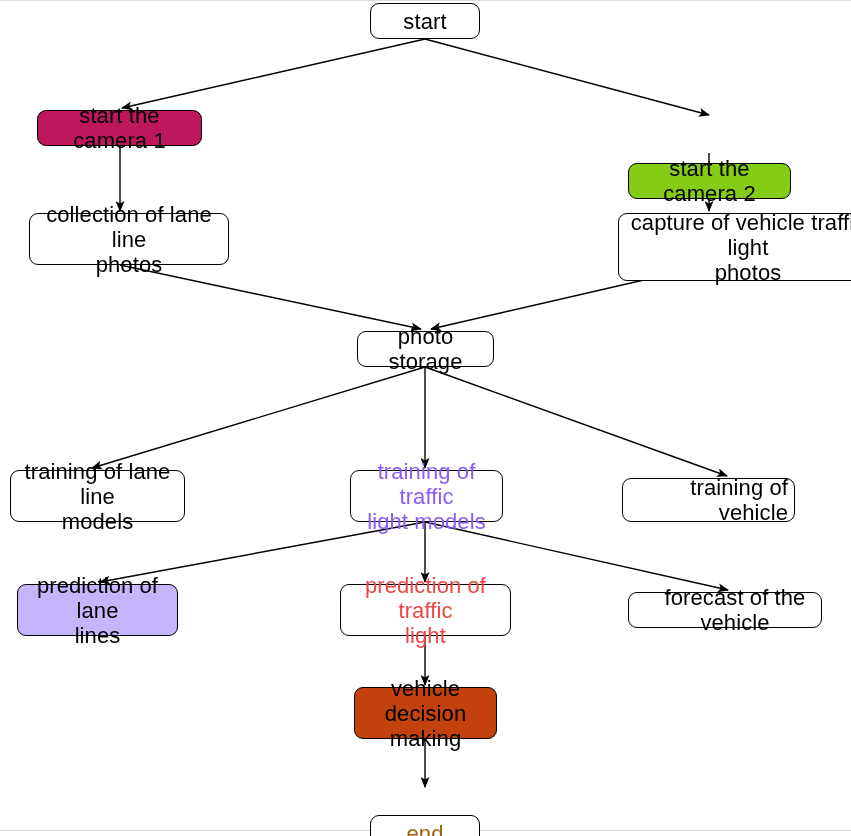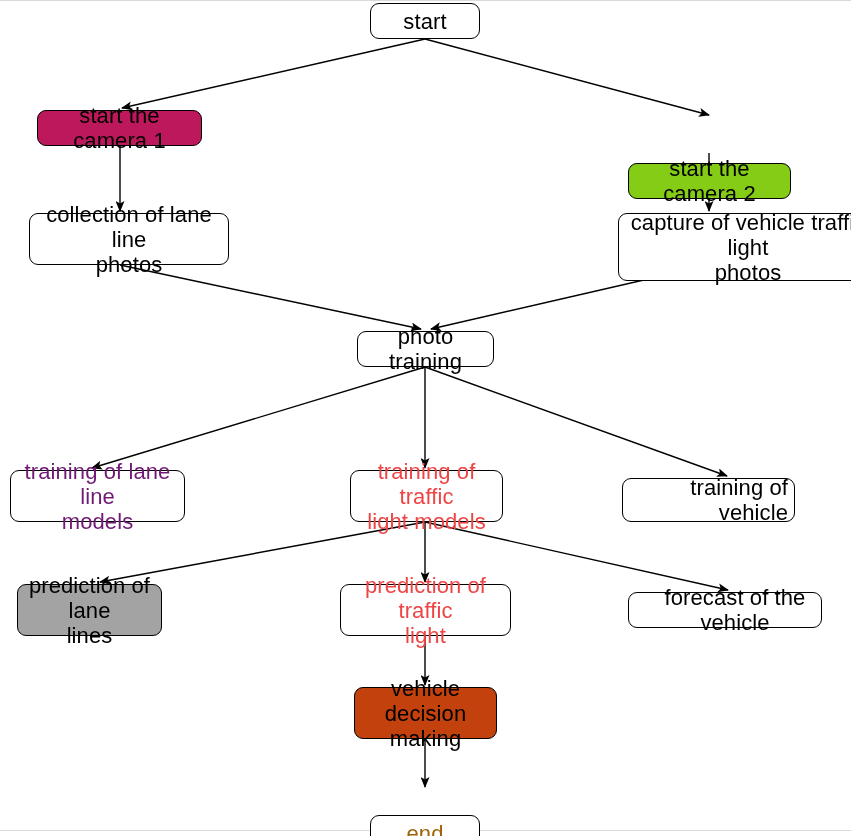--- a/index.html
+++ b/index.html
@@ -100,34 +100,34 @@
       </div>
       <div class="node" style="left: 20px; top: 213px; width: 200px; height: 52px; border-color: rgb(0, 0, 0); background: rgb(255, 255, 255); color: rgb(0, 0, 0); margin-left: 9px;">
         <span class="label">collection of lane line
 photos</span>
       </div>
       <div class="node" style="left: 578px; top: 213px; width: 260px; height: 68px; border-color: rgb(0, 0, 0); background: rgb(255, 255, 255); color: rgb(0, 0, 0); margin-left: 40px;">
         <span class="label">capture of vehicle traffic light
 photos</span>
       </div>
       <div class="node" style="left: 357px; top: 331px; width: 137px; height: 36px; border-color: rgb(0, 0, 0); background: rgb(255, 255, 255); color: rgb(0, 0, 0);">
-        <span class="label">photo training</span>
+        <span class="label">photo storage</span>
       </div>
-      <div class="node" style="left: 10px; top: 470px; width: 175px; height: 52px; border-color: rgb(0, 0, 0); background: rgb(255, 255, 255); color: #701a75;">
+      <div class="node" style="left: 10px; top: 470px; width: 175px; height: 52px; border-color: rgb(0, 0, 0); background: rgb(255, 255, 255); color: #000000;">
         <span class="label">training of lane line
 models</span>
       </div>
-      <div class="node" style="left: 350px; top: 470px; width: 153px; height: 52px; border-color: rgb(0, 0, 0); background: rgb(255, 255, 255); color: #ef4444;">
+      <div class="node" style="left: 350px; top: 470px; width: 153px; height: 52px; border-color: rgb(0, 0, 0); background: rgb(255, 255, 255); color: #8b5cf6;">
         <span class="label">training of traffic
 light models</span>
       </div>
       <div class="node" style="left: 622px; top: 478px; width: 173px; height: 44px; border-color: rgb(0, 0, 0); background: rgb(255, 255, 255); color: rgb(0, 0, 0); text-align: right;">
         <span class="label">training of vehicle</span>
       </div>
-      <div class="node" style="left: 17px; top: 584px; width: 145px; height: 52px; border-color: rgb(0, 0, 0); background: #a3a3a3; color: rgb(0, 0, 0);">
+      <div class="node" style="left: 17px; top: 584px; width: 161px; height: 52px; border-color: rgb(0, 0, 0); background: #c4b5fd; color: rgb(0, 0, 0);">
         <span class="label">prediction of lane
 lines</span>
       </div>
       <div class="node" style="left: 340px; top: 584px; width: 171px; height: 52px; border-color: rgb(0, 0, 0); background: rgb(255, 255, 255); color: #ef4444;">
         <span class="label">prediction of traffic
 light</span>
       </div>
       <div class="node" style="left: 628px; top: 592px; width: 194px; height: 36px; border-color: rgb(0, 0, 0); background: rgb(255, 255, 255); color: rgb(0, 0, 0); padding-left: 26px;">
         <span class="label">forecast of the vehicle</span>
       </div>

